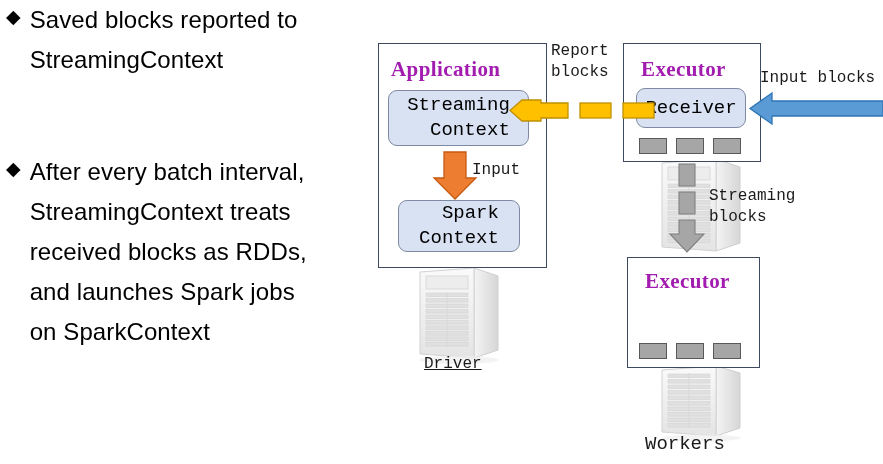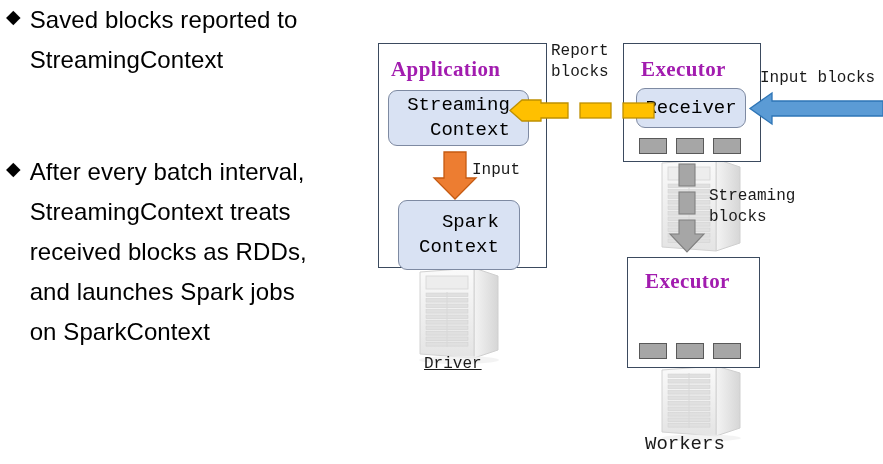--- a/index.html
+++ b/index.html
@@ -209,21 +209,21 @@
     <ellipse cx="53" cy="76" rx="40" ry="3.5" fill="#efefef" opacity="0.75"></ellipse>
   </svg>
 
   <div class="box" style="left:378px; top:43px; width:169px; height:225px;"></div>
 
   <div class="box-title" style="left:391px; top:57px;">Application</div>
 
   <div class="rbox" style="left:388px; top:90px; width:141px; height:56px;">Streaming
 Context</div>
 
-  <div class="rbox" style="left:398px; top:200px; width:122px; height:70px;">Spark
+  <div class="rbox" style="left:398px; top:200px; width:122px; height:52px;">Spark
 Context</div>
 
   <div class="mono-label" style="left:472px; top:160px;">Input</div>
 
   <div class="mono-label" style="left:424px; top:354px; font-size:16px;text-decoration:underline;">Driver</div>
 
   <div class="mono-label" style="left:551px; top:41px;">Report
 blocks</div>
 
   <div class="box" style="left:623px; top:43px; width:138px; height:119px;"></div>

